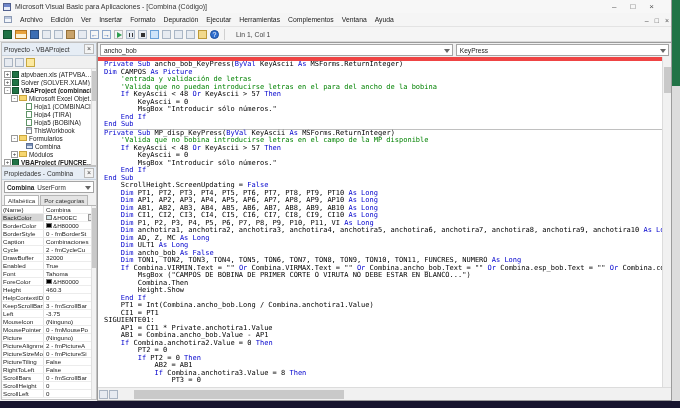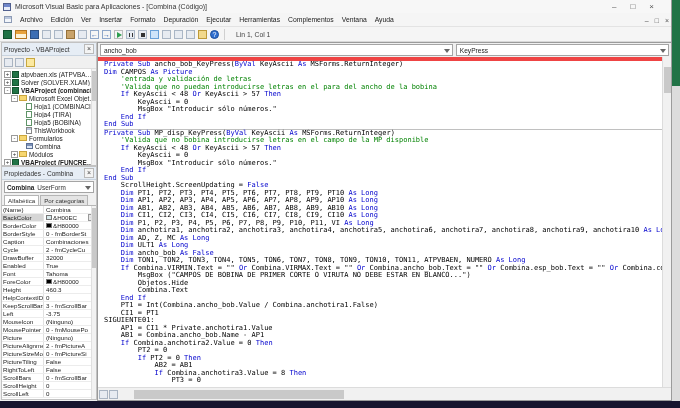--- a/index.html
+++ b/index.html
@@ -441,31 +441,31 @@
           <div class="code-line" data-name="code-line"><span>    ScrollHeight.ScreenUpdating = </span><span class="tok-kw">False</span></div>
           <div class="code-line" data-name="code-line"><span>    </span><span class="tok-kw">Dim</span><span> PT1, PT2, PT3, PT4, PT5, PT6, PT7, PT8, PT9, PT10 </span><span class="tok-kw">As</span><span> </span><span class="tok-kw">Long</span></div>
           <div class="code-line" data-name="code-line"><span>    </span><span class="tok-kw">Dim</span><span> AP1, AP2, AP3, AP4, AP5, AP6, AP7, AP8, AP9, AP10 </span><span class="tok-kw">As</span><span> </span><span class="tok-kw">Long</span></div>
           <div class="code-line" data-name="code-line"><span>    </span><span class="tok-kw">Dim</span><span> AB1, AB2, AB3, AB4, AB5, AB6, AB7, AB8, AB9, AB10 </span><span class="tok-kw">As</span><span> </span><span class="tok-kw">Long</span></div>
           <div class="code-line" data-name="code-line"><span>    </span><span class="tok-kw">Dim</span><span> CI1, CI2, CI3, CI4, CI5, CI6, CI7, CI8, CI9, CI10 </span><span class="tok-kw">As</span><span> </span><span class="tok-kw">Long</span></div>
           <div class="code-line" data-name="code-line"><span>    </span><span class="tok-kw">Dim</span><span> P1, P2, P3, P4, P5, P6, P7, P8, P9, P10, P11, VI </span><span class="tok-kw">As</span><span> </span><span class="tok-kw">Long</span></div>
           <div class="code-line" data-name="code-line"><span>    </span><span class="tok-kw">Dim</span><span> anchotira1, anchotira2, anchotira3, anchotira4, anchotira5, anchotira6, anchotira7, anchotira8, anchotira9, anchotira10 </span><span class="tok-kw">As</span><span> </span><span class="tok-kw">Long</span></div>
           <div class="code-line" data-name="code-line"><span>    </span><span class="tok-kw">Dim</span><span> AD, Z, MC </span><span class="tok-kw">As</span><span> </span><span class="tok-kw">Long</span></div>
           <div class="code-line" data-name="code-line"><span>    </span><span class="tok-kw">Dim</span><span> ULT1 </span><span class="tok-kw">As</span><span> </span><span class="tok-kw">Long</span></div>
           <div class="code-line" data-name="code-line"><span>    </span><span class="tok-kw">Dim</span><span> ancho_bob </span><span class="tok-kw">As</span><span> </span><span class="tok-kw">False</span></div>
-          <div class="code-line" data-name="code-line"><span>    </span><span class="tok-kw">Dim</span><span> TON1, TON2, TON3, TON4, TON5, TON6, TON7, TON8, TON9, TON10, TON11, ATPVBAEN, NUMERO </span><span class="tok-kw">As</span><span> </span><span class="tok-kw">Long</span></div>
+          <div class="code-line" data-name="code-line"><span>    </span><span class="tok-kw">Dim</span><span> TON1, TON2, TON3, TON4, TON5, TON6, TON7, TON8, TON9, TON10, TON11, FUNCRES, NUMERO </span><span class="tok-kw">As</span><span> </span><span class="tok-kw">Long</span></div>
           <div class="code-line" data-name="code-line"><span>    </span><span class="tok-kw">If</span><span> Combina.VIRMIN.Text = "" </span><span class="tok-kw">Or</span><span> Combina.VIRMAX.Text = "" </span><span class="tok-kw">Or</span><span> Combina.ancho_bob.Text = "" </span><span class="tok-kw">Or</span><span> Combina.esp_bob.Text = "" </span><span class="tok-kw">Or</span><span> Combina.cod_bob.Text = ""</span></div>
           <div class="code-line" data-name="code-line"><span>        MsgBox ("CAMPOS DE BOBINA DE PRIMER CORTE O VIRUTA NO DEBE ESTAR EN BLANCO...")</span></div>
-          <div class="code-line" data-name="code-line"><span>        Objetos.Hide</span></div>
-          <div class="code-line" data-name="code-line"><span>        Combina.Text</span></div>
+          <div class="code-line" data-name="code-line"><span>        Combina.Then</span></div>
+          <div class="code-line" data-name="code-line"><span>        Height.Show</span></div>
           <div class="code-line" data-name="code-line"><span>    </span><span class="tok-kw">End</span><span> </span><span class="tok-kw">If</span></div>
-          <div class="code-line" data-name="code-line"><span>    PT1 = Int(Combina.ancho_bob.Value / Combina.anchotira1.False)</span></div>
+          <div class="code-line" data-name="code-line"><span>    PT1 = Int(Combina.ancho_bob.Long / Combina.anchotira1.Value)</span></div>
           <div class="code-line" data-name="code-line"><span>    CI1 = PT1</span></div>
           <div class="code-line" data-name="code-line"><span>SIGUIENTE01:</span></div>
           <div class="code-line" data-name="code-line"><span>    AP1 = CI1 * Private.anchotira1.Value</span></div>
-          <div class="code-line" data-name="code-line"><span>    AB1 = Combina.ancho_bob.Name - AP1</span></div>
+          <div class="code-line" data-name="code-line"><span>    AB1 = Combina.ancho_bob.Value - AP1</span></div>
           <div class="code-line" data-name="code-line"><span>    </span><span class="tok-kw">If</span><span> Combina.anchotira2.Value = 0 </span><span class="tok-kw">Then</span></div>
           <div class="code-line" data-name="code-line"><span>        PT2 = 0</span></div>
           <div class="code-line" data-name="code-line"><span>        </span><span class="tok-kw">If</span><span> PT2 = 0 </span><span class="tok-kw">Then</span></div>
           <div class="code-line" data-name="code-line"><span>            AB2 = AB1</span></div>
           <div class="code-line" data-name="code-line"><span>            </span><span class="tok-kw">If</span><span> Combina.anchotira3.Value = 8 </span><span class="tok-kw">Then</span></div>
           <div class="code-line" data-name="code-line"><span>                PT3 = 0</span></div>
         </div>
       <div class="v-scroll" data-name="code-vertical-scrollbar">
         <span class="v-thumb" data-name="vertical-scroll-thumb"></span>
       </div>

